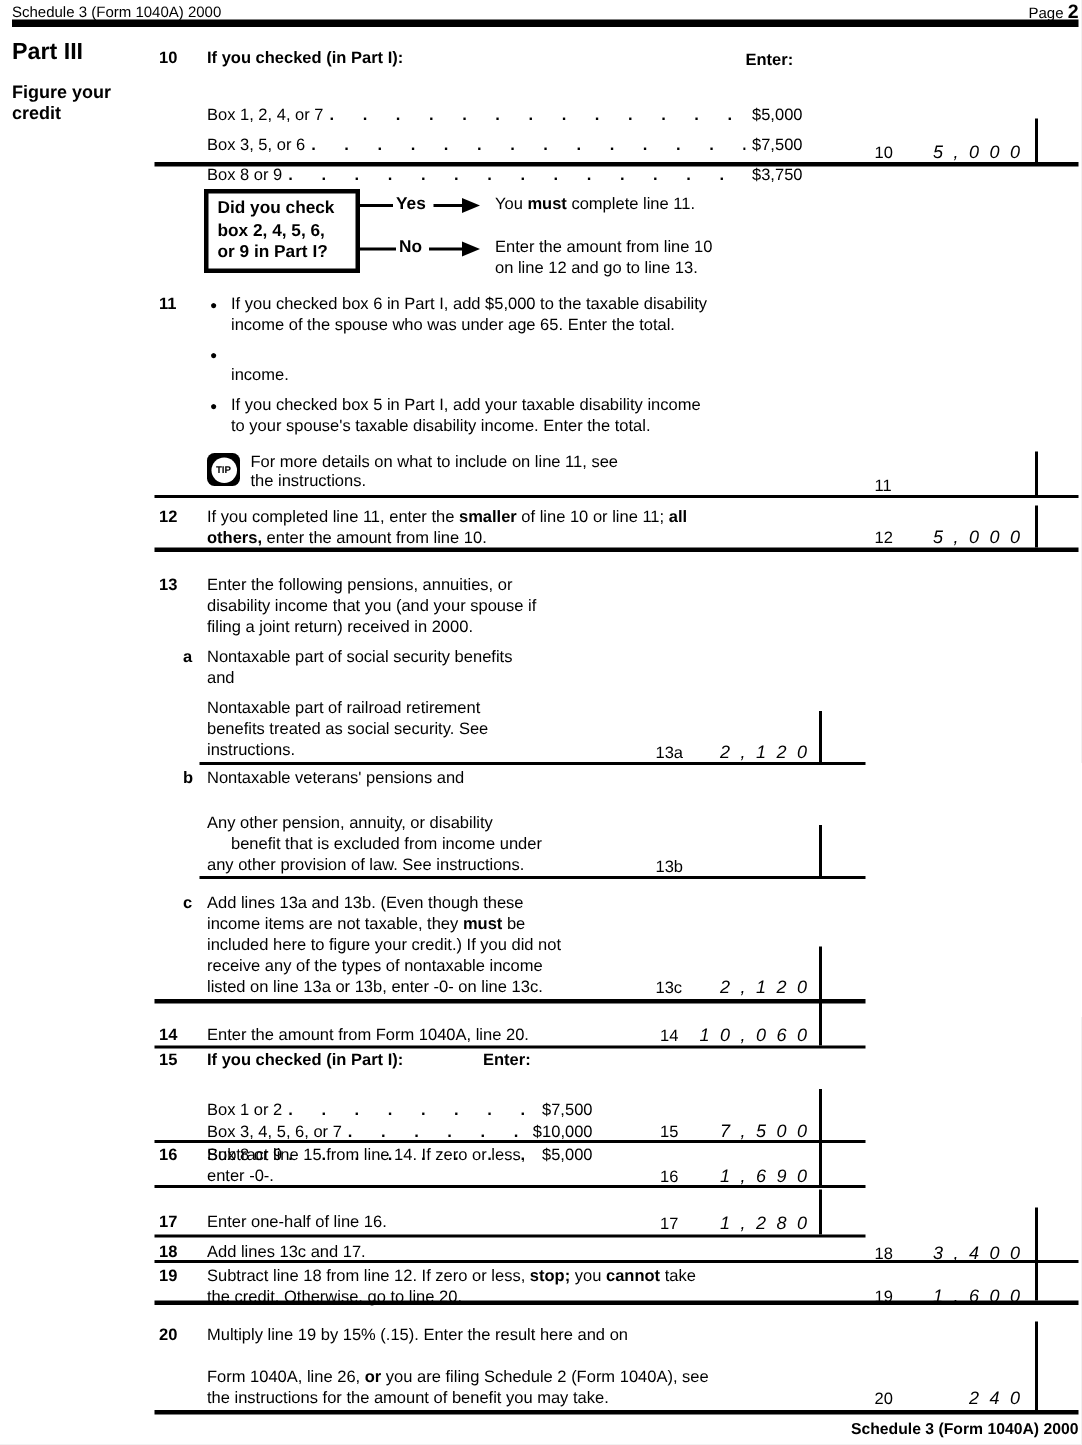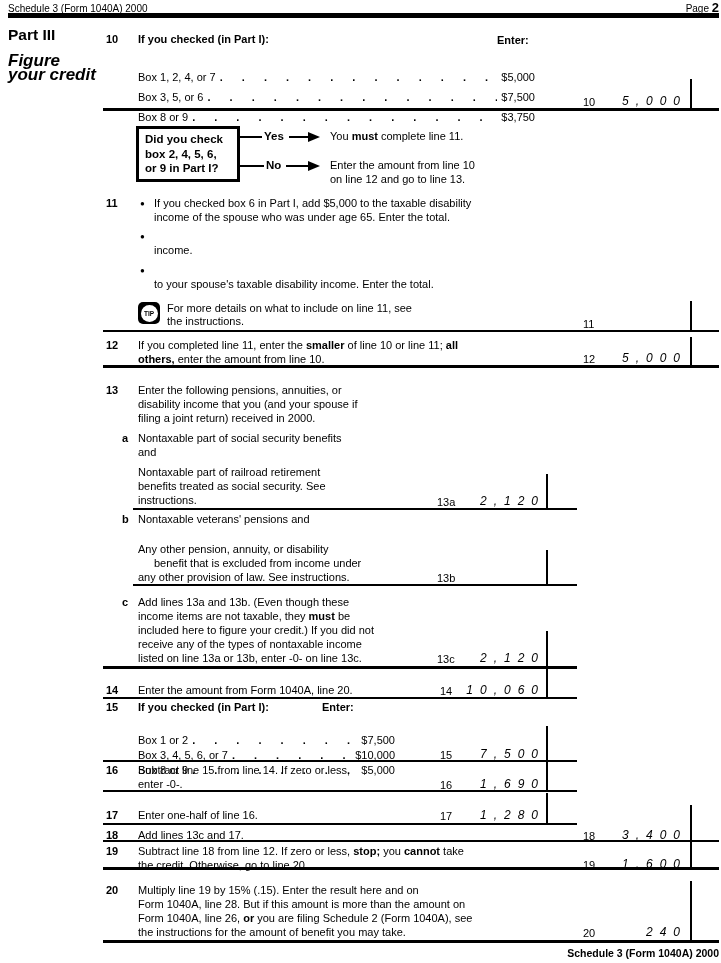--- a/index.html
+++ b/index.html
@@ -14,21 +14,21 @@
   .leader{position:absolute;display:flex;align-items:flex-end;font-size:11px;line-height:12px;}
   .leader .lbl{white-space:nowrap;}
   .leader .dots{flex:1;overflow:hidden;white-space:nowrap;letter-spacing:8px;margin:0 4px;font-weight:bold;}
   .leader .amt{white-space:nowrap;margin-top:16px;}
   .qbox{position:absolute;left:136px;top:126px;width:88px;border:3px solid #000;padding:3px 4px 3px 6px;font-weight:bold;font-size:11.5px;line-height:14.5px;white-space:nowrap;}
   .fline{position:absolute;height:2px;background:#000;}
   .ahead{position:absolute;width:0;height:0;border-top:5px solid transparent;border-bottom:5px solid transparent;border-left:12px solid #000;}
   .tip-badge{position:absolute;left:138px;top:302px;width:22px;height:22px;background:#000;border-radius:5px;display:flex;align-items:center;justify-content:center;}
   .tip-inner{width:17px;height:17px;background:#fff;border-radius:50%;display:flex;align-items:center;justify-content:center;font-size:6.5px;font-weight:bold;color:#000;}
   .bullet{position:absolute;font-size:8px;line-height:8px;}
-  .sb-title{position:absolute;left:8px;top:54px;width:88px;font-weight:bold;font-size:17px;line-height:14px;white-space:normal;font-style:italic;}
+  .sb-title{position:absolute;left:8px;top:54px;width:88px;font-weight:bold;font-size:12px;line-height:14px;white-space:normal;}
 </style>
 </head>
 <body>
 
 <div class="page">
 
   <div class="abs" style="left:8px;top:3px;font-size:10px;">Schedule 3 (Form 1040A) 2000</div>
   <div class="abs" style="left:600px;top:2px;width:119px;text-align:right;font-size:10px;"><span>Page</span>&nbsp;<span class="b" style="font-size:13px;">2</span></div>
   <div class="rule" style="left:8px;top:13px;width:711px;height:5px;"></div>
 
@@ -75,20 +75,21 @@
   <div class="abs" style="left:330px;top:159px;">Enter the amount from line 10</div>
   <div class="abs" style="left:330px;top:173px;">on line 12 and go to line 13.</div>
 
   <div class="num" style="left:106px;top:197px;">11</div>
   <div class="bullet" style="left:140px;top:200px;">●</div>
   <div class="abs" style="left:154px;top:197px;">If you checked box 6 in Part I, add $5,000 to the taxable disability</div>
   <div class="abs" style="left:154px;top:211px;">income of the spouse who was under age 65. Enter the total.</div>
   <div class="bullet" style="left:140px;top:233px;">●</div>
   <div class="abs" style="left:154px;top:244px;">income.</div>
   <div class="bullet" style="left:140px;top:267px;">●</div>
+  <div class="abs" style="left:154px;top:264px;">If you checked box 5 in Part I, add your taxable disability income</div>
   <div class="abs" style="left:154px;top:278px;">to your spouse's taxable disability income. Enter the total.</div>
   <div class="tip-badge">
       <div class="tip-inner">TIP</div>
     </div>
   <div class="abs" style="left:167px;top:302px;">For more details on what to include on line 11, see</div>
   <div class="abs" style="left:167px;top:315px;">the instructions.</div>
   <div class="ref" style="left:583px;top:318px;">11</div>
   <div class="fill" style="left:575px;top:317px;width:112px;"></div>
   <div class="rule" style="left:103px;top:330px;width:616px;height:2px;"></div>
   <div class="tick" style="left:690px;top:301px;height:29px;"></div>
@@ -193,21 +194,20 @@
   <div class="num" style="left:106px;top:845px;">19</div>
   <div class="abs" style="left:138px;top:845px;"><span>Subtract line 18 from line 12. If zero or less, </span><span style="font-weight: bold;">stop;</span><span> you </span><span style="font-weight: bold;">cannot</span><span> take</span></div>
   <div class="abs" style="left:138px;top:859px;">the credit. Otherwise, go to line 20.</div>
   <div class="ref" style="left:583px;top:859px;">19</div>
   <div class="fill" style="left:575px;top:858px;width:112px;">1,600</div>
   <div class="rule" style="left:103px;top:867px;width:616px;height:3px;"></div>
   <div class="tick" style="left:690px;top:842px;height:25px;"></div>
 
   <div class="num" style="left:106px;top:884px;">20</div>
   <div class="abs" style="left:138px;top:884px;">Multiply line 19 by 15% (.15). Enter the result here and on</div>
-  <div class="abs" style="left:138px;top:898px;">Form 1040A, line 28. But if this amount is more than the amount on</div>
   <div class="abs" style="left:138px;top:912px;"><span>Form 1040A, line 26, </span><span style="font-weight: bold;">or</span><span> you are filing Schedule 2 (Form 1040A), see</span></div>
   <div class="abs" style="left:138px;top:926px;">the instructions for the amount of benefit you may take.</div>
   <div class="ref" style="left:583px;top:927px;">20</div>
   <div class="fill" style="left:575px;top:926px;width:112px;">240</div>
   <div class="rule" style="left:103px;top:940px;width:616px;height:3px;"></div>
   <div class="tick" style="left:690px;top:881px;height:59px;"></div>
 
   <div class="abs b" style="left:430px;top:947px;width:289px;text-align:right;font-size:10.5px;">Schedule 3 (Form 1040A) 2000</div>
 
 </div>

